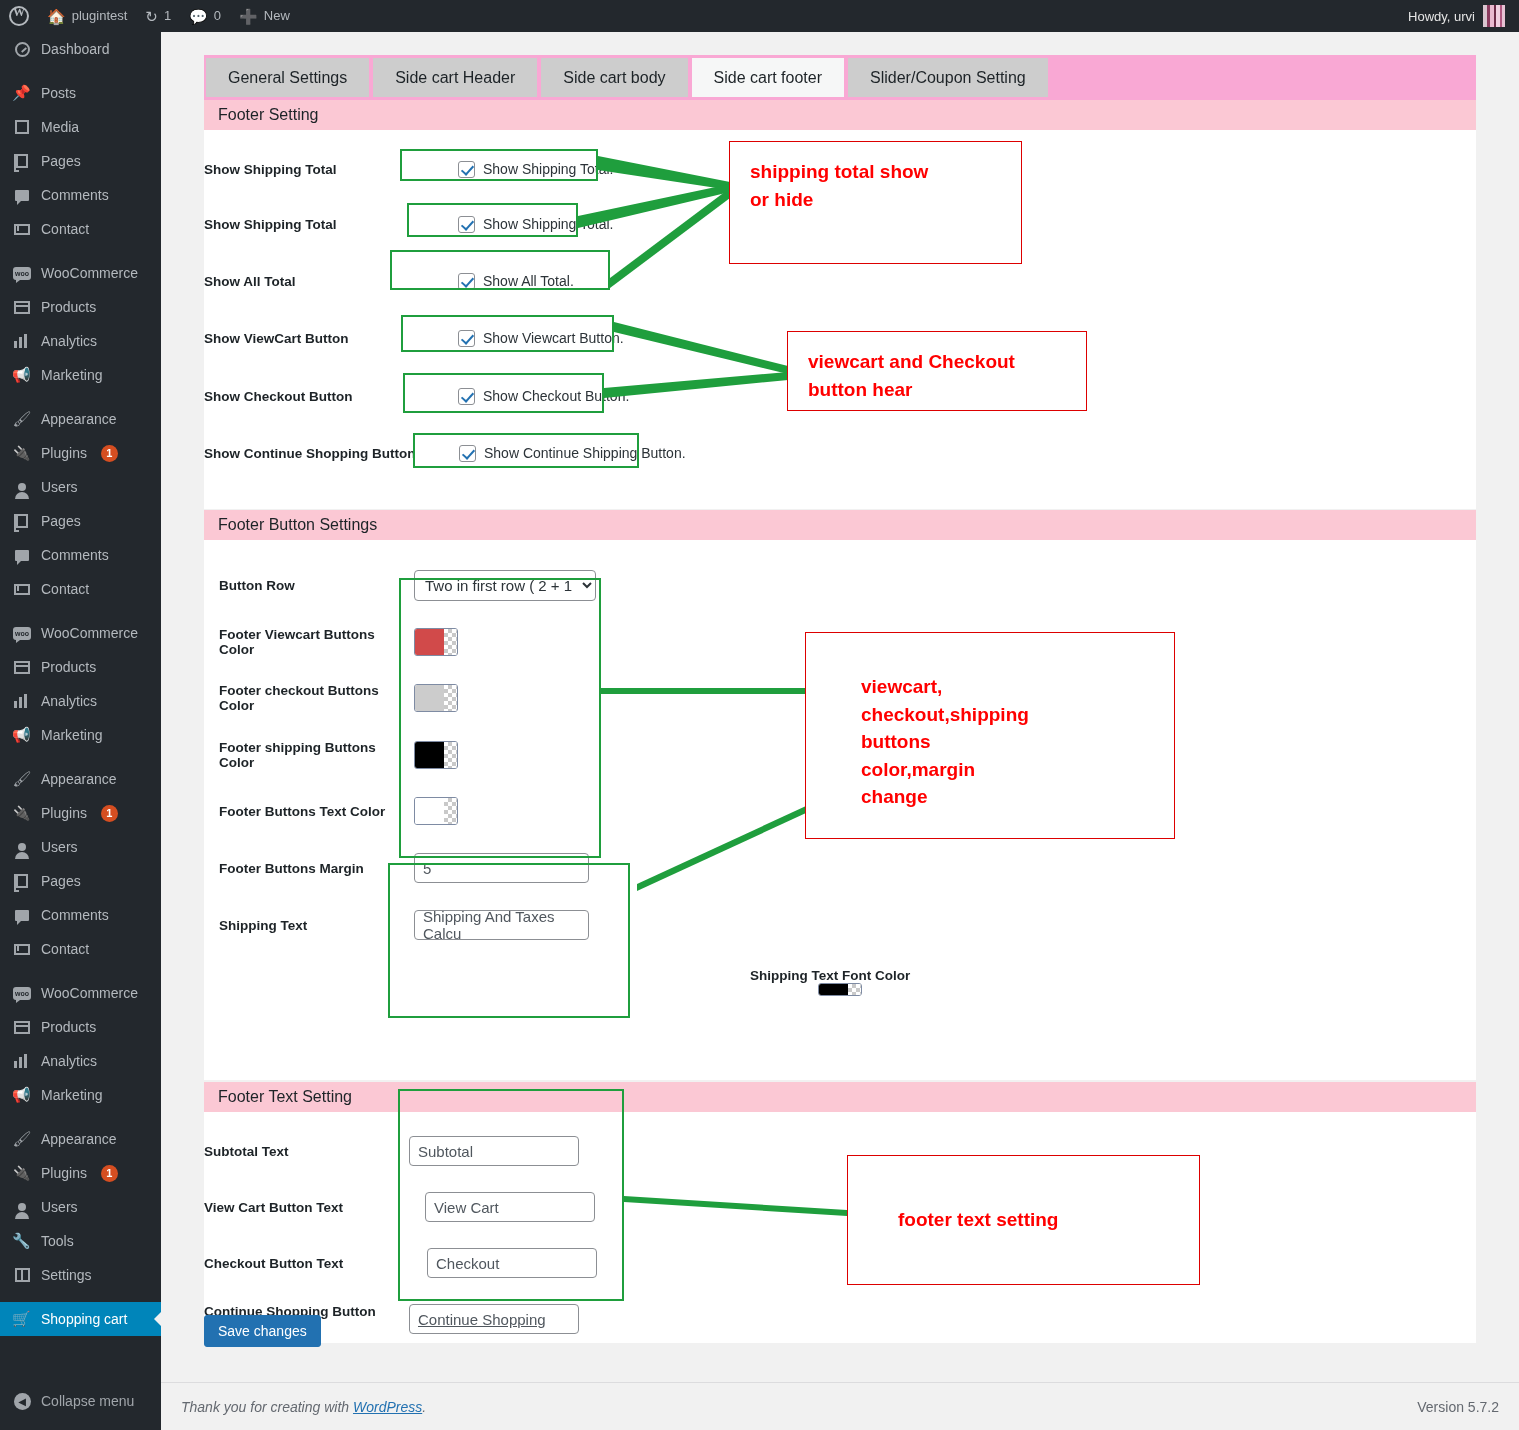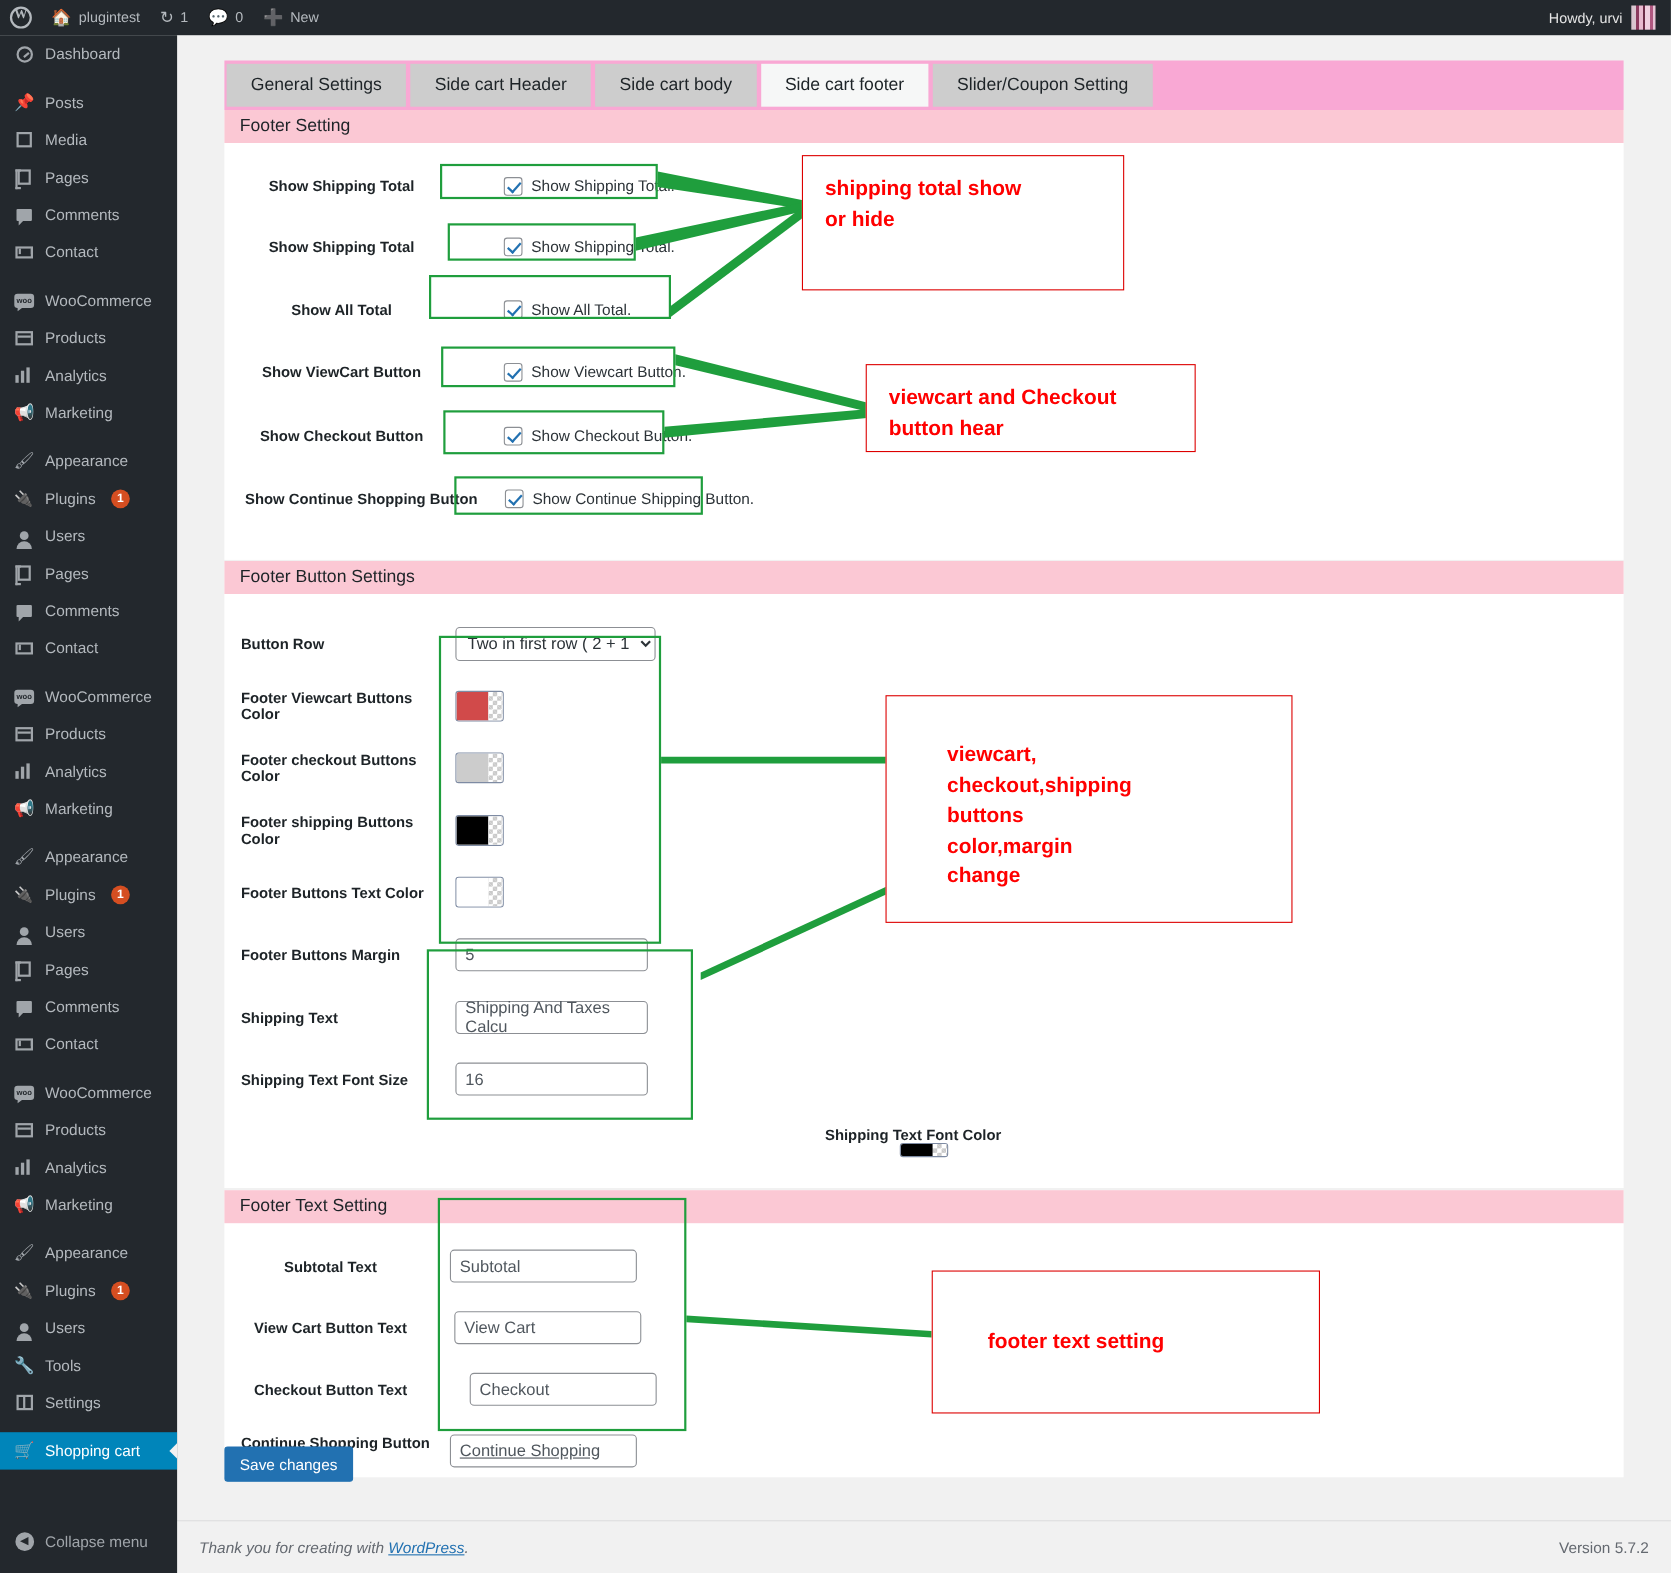--- a/index.html
+++ b/index.html
@@ -126,21 +126,21 @@
   .form-panel {
     position:absolute; left:43px; width:1272px; background:#fff;
   }
   .section-head {
     background:#fbc8d4; height:30px; display:flex; align-items:center;
     padding-left:14px; font-size:16px; color:#1d2327; font-weight:normal;
   }
   .row { display:flex; align-items:center; }
   .row .lab {
     font-size:13.5px; font-weight:bold; color:#1d2327;
-    text-align:center; padding-right:12px;
+    text-align:left; padding-right:12px;
   }
   .cb-wrap { display:flex; align-items:center; gap:8px; }
   .cb {
     width:17px; height:17px; flex:0 0 17px;
     border:1px solid #8c8f94; border-radius:3px; background:#fff;
     position:relative;
   }
   .cb::after {
     content:""; position:absolute; left:5px; top:1px;
     width:5px; height:10px; border:solid #2271b1;
@@ -605,44 +605,40 @@
     <div class="row" style="margin-top:28px;height:30px;">
       <div class="lab" style="width:210px;text-align:left;padding-left:15px;">Footer Buttons Margin</div>
       <div class="txt-input" style="width:175px;">5</div>
     </div>
 
     <div class="row" style="margin-top:27px;height:30px;">
       <div class="lab" style="width:210px;text-align:left;padding-left:15px;">Shipping Text</div>
       <div class="txt-input" style="width:175px;">Shipping And Taxes Calcu</div>
     </div>
 
-    <div class="row" style="margin-top:26px;height:30px;">
-      <div class="lab" style="width:210px;text-align:left;padding-left:15px;">Shipping Text Font Size</div>
-      <div class="txt-input" style="width:175px;">16</div>
-    </div>
 
     <div class="row" style="margin-top:28px;height:28px;flex-direction:column;">
       <div class="lab" style="width:210px;text-align:left;padding-left:15px;">Shipping Text Font Color</div>
       <div class="colorbox">
         <span class="swatch" style="background:#000000;"></span>
         <span class="alpha"></span>
       </div>
     </div>
   </div>
 
   <div class="form-panel" style="top:1050px;height:261px;">
     <div class="section-head">Footer Text Setting</div>
 
     <div class="row" style="margin-top:24px;height:30px;">
       <div class="lab" style="width:205px;">Subtotal Text</div>
       <div class="txt-input" style="width:170px;margin-left:0px;">Subtotal</div>
     </div>
     <div class="row" style="margin-top:26px;height:30px;">
       <div class="lab" style="width:205px;">View Cart Button Text</div>
-      <div class="txt-input" style="width:170px;margin-left:4px;">View Cart</div>
+      <div class="txt-input" style="width:170px;margin-left:16px;">View Cart</div>
     </div>
     <div class="row" style="margin-top:26px;height:30px;">
       <div class="lab" style="width:205px;">Checkout Button Text</div>
       <div class="txt-input" style="width:170px;margin-left:18px;">Checkout</div>
     </div>
     <div class="row" style="margin-top:26px;height:30px;">
       <div class="lab" style="width:205px;padding-right:3px;">Continue Shopping Button Text</div>
       <div class="txt-input" style="width:170px;margin-left:0px;text-decoration:underline;">Continue Shopping</div>
     </div>
   </div>

